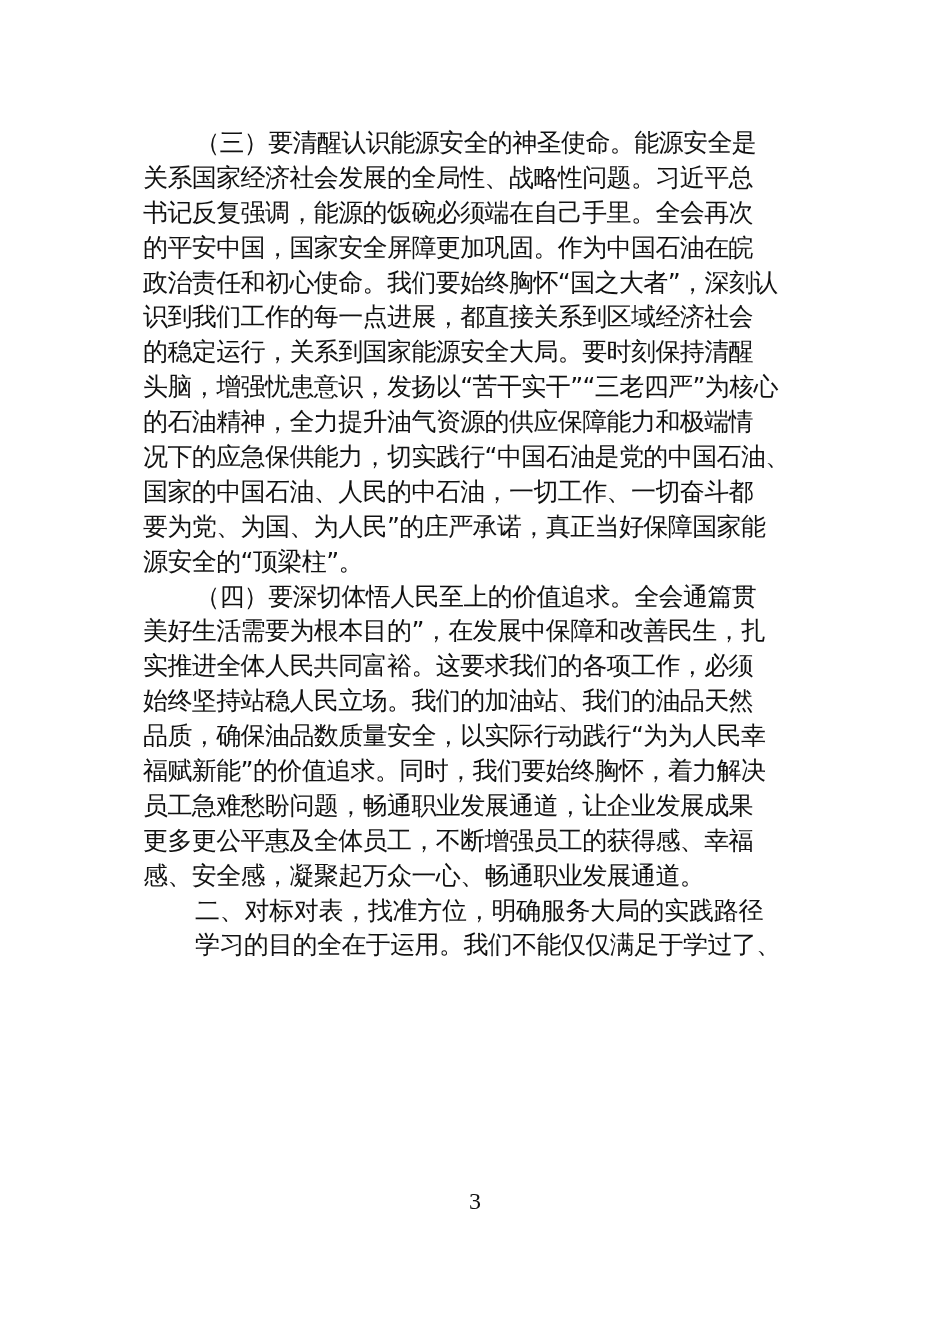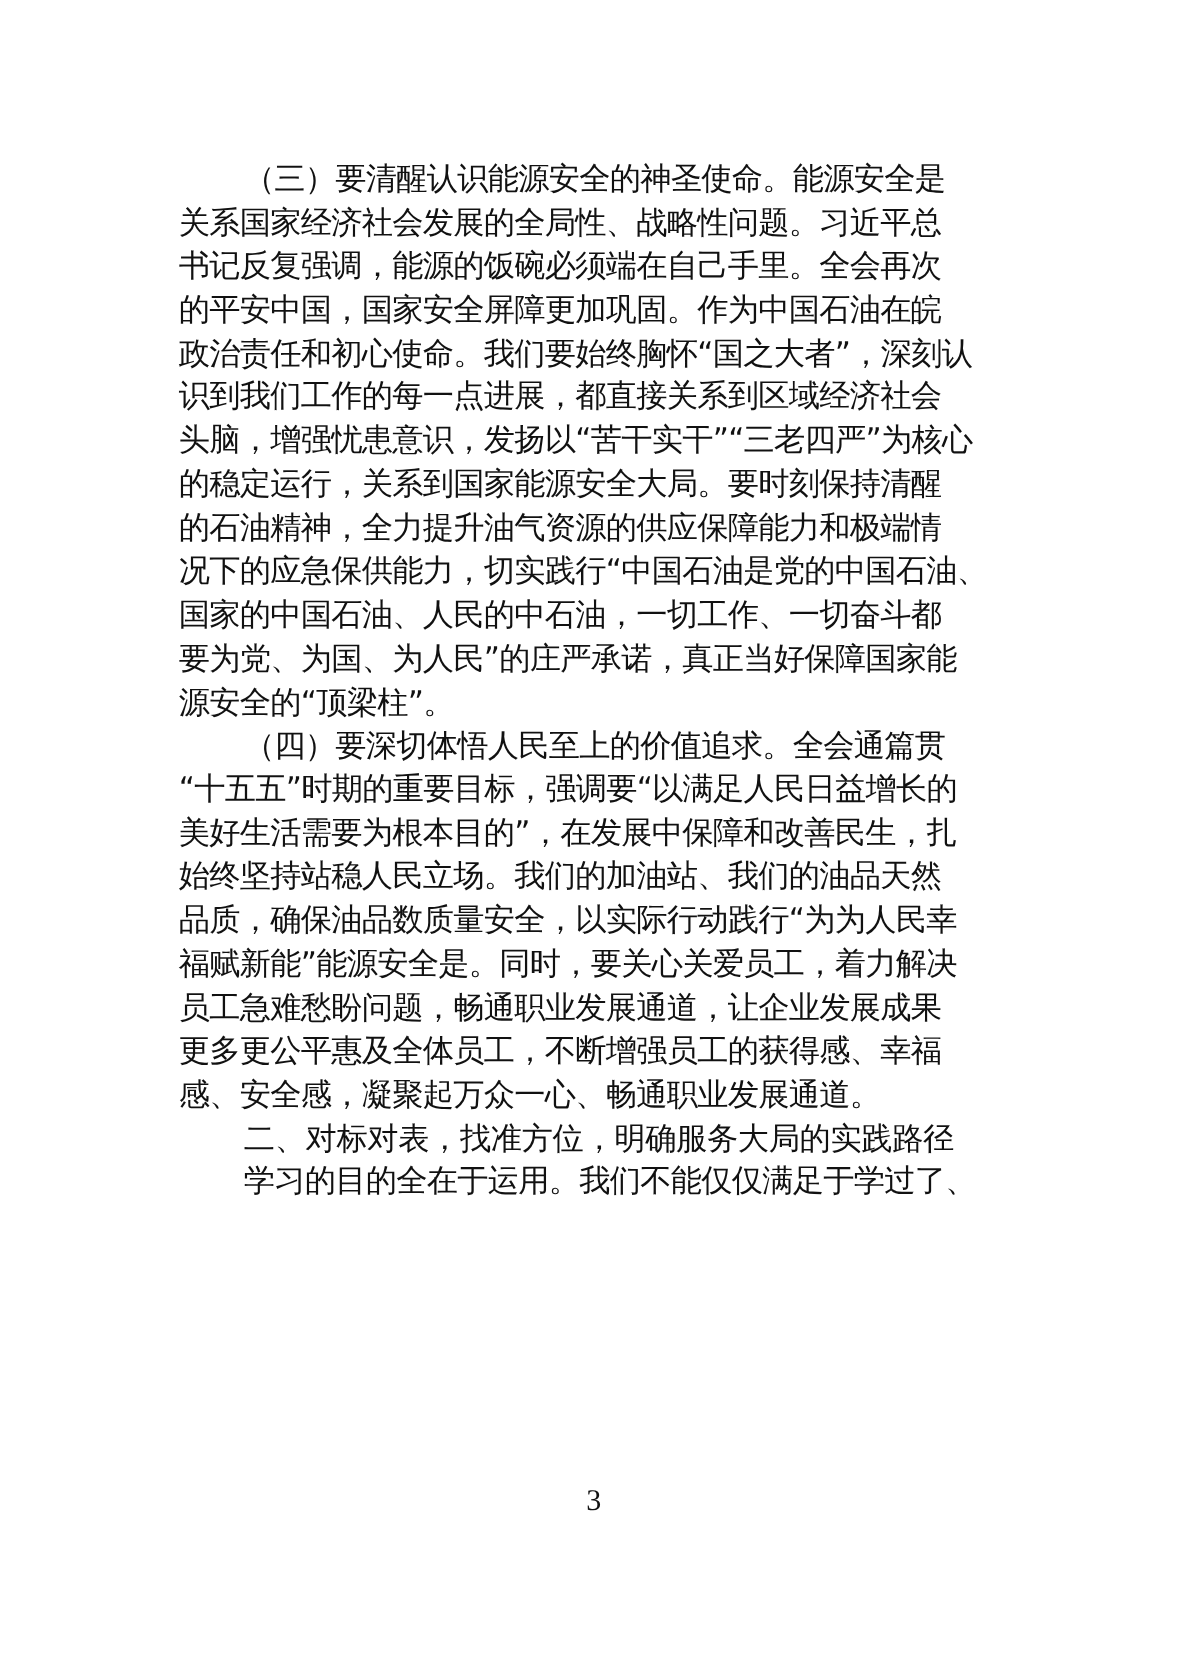--- a/index.html
+++ b/index.html
@@ -60,36 +60,36 @@
 <div class="page">
   <div class="body-text">
 
     <div>
       <div class="line indent">（三）要清醒认识能源安全的神圣使命。能源安全是</div>
       <div class="line">关系国家经济社会发展的全局性、战略性问题。习近平总</div>
       <div class="line">书记反复强调，能源的饭碗必须端在自己手里。全会再次</div>
       <div class="line">的平安中国，国家安全屏障更加巩固。作为中国石油在皖</div>
       <div class="line">政治责任和初心使命。我们要始终胸怀“国之大者”，深刻认</div>
       <div class="line">识到我们工作的每一点进展，都直接关系到区域经济社会</div>
+      <div class="line">的稳定运行，关系到国家能源安全大局。要时刻保持清醒</div>
       <div class="line">头脑，增强忧患意识，发扬以“苦干实干”“三老四严”为核心</div>
-      <div class="line">的稳定运行，关系到国家能源安全大局。要时刻保持清醒</div>
       <div class="line">的石油精神，全力提升油气资源的供应保障能力和极端情</div>
       <div class="line">况下的应急保供能力，切实践行“中国石油是党的中国石油、</div>
       <div class="line">国家的中国石油、人民的中石油，一切工作、一切奋斗都</div>
       <div class="line">要为党、为国、为人民”的庄严承诺，真正当好保障国家能</div>
       <div class="line">源安全的“顶梁柱”。</div>
     </div>
 
     <div>
       <div class="line indent">（四）要深切体悟人民至上的价值追求。全会通篇贯</div>
-      <div class="line">“十五五”时期的重要目标，强调要“以满足人民日益增长的</div>
       <div class="line">美好生活需要为根本目的”，在发展中保障和改善民生，扎</div>
+      <div class="line">实推进全体人民共同富裕。这要求我们的各项工作，必须</div>
       <div class="line">始终坚持站稳人民立场。我们的加油站、我们的油品天然</div>
       <div class="line">品质，确保油品数质量安全，以实际行动践行“为为人民幸</div>
-      <div class="line">福赋新能”能源安全是。同时，要关心关爱员工，着力解决</div>
+      <div class="line">福赋新能”的价值追求。同时，我们要始终胸怀，着力解决</div>
       <div class="line">员工急难愁盼问题，畅通职业发展通道，让企业发展成果</div>
       <div class="line">更多更公平惠及全体员工，不断增强员工的获得感、幸福</div>
       <div class="line">感、安全感，凝聚起万众一心、畅通职业发展通道。</div>
     </div>
 
     <div>
       <div class="line heading">二、对标对表，找准方位，明确服务大局的实践路径</div>
     </div>
 
     <div>

